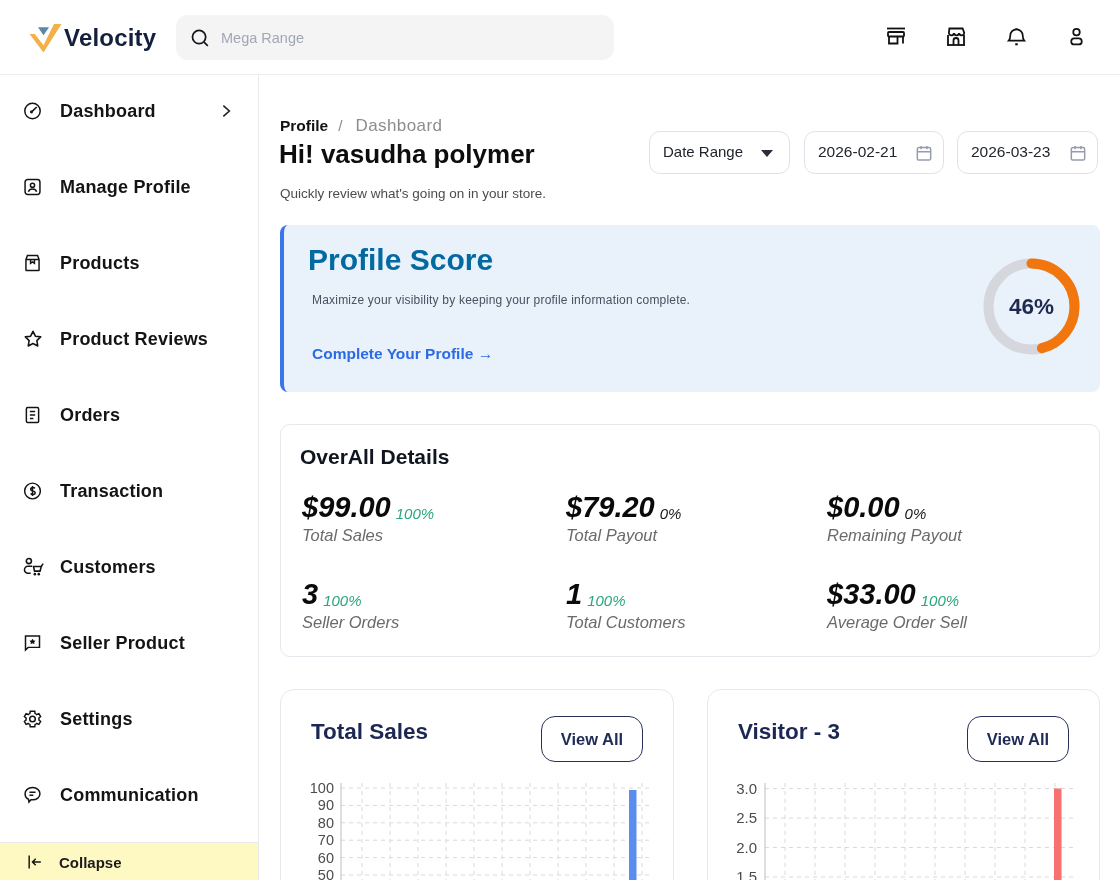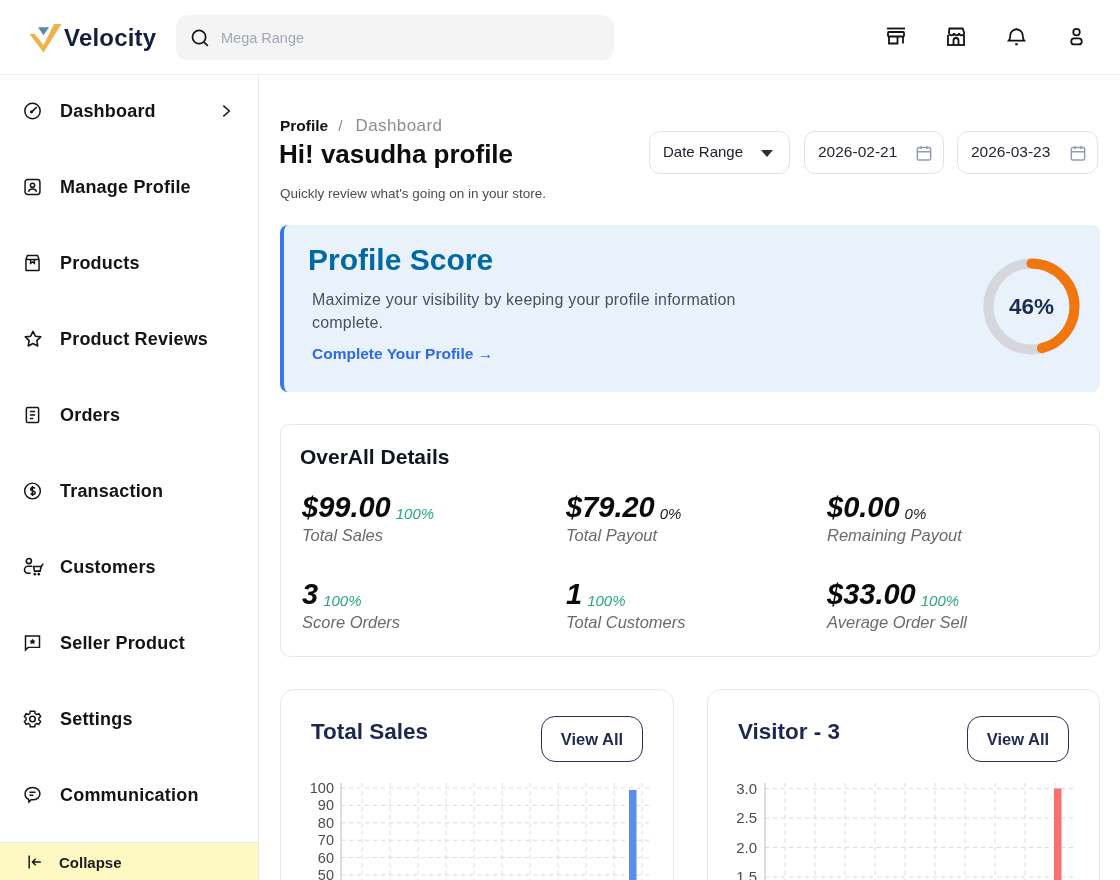--- a/index.html
+++ b/index.html
@@ -50,21 +50,21 @@
   #date1 { left:545px; width:140px; }
   #date2 { left:698px; width:141px; }
   .dtext { position:absolute; left:13px; top:11px; font-size:15.5px; color:#23262e; }
   .cal { position:absolute; right:9px; top:11px; color:#a5abbd; }
 
   
   #pscore { position:absolute; left:21px; top:150px; width:820px; height:167px;
     background:#e9f1fb; border-radius:8px; border-left:4px solid #3a76ea; }
   #pscore .title { position:absolute; left:24px; top:18px; font-size:30px;
     font-weight:bold; color:#0369a1; }
-  #pscore .body { position:absolute; left:28px; top:64px; font-size:16px;
+  #pscore .body { position:absolute; left:28px; top:64px; font-size:12px;
     color:#49505f; line-height:22.5px; width:460px; letter-spacing:0.2px; }
   #pscore .link { position:absolute; left:28px; top:120px; font-size:15.5px;
     font-weight:bold; color:#2d6be5; }
   #donut { position:absolute; left:699px; top:33px; }
   #donut .pct { position:absolute; left:0; top:0; width:97px; height:97px;
     display:flex; align-items:center; justify-content:center;
     font-size:22.5px; font-weight:bold; color:#1d2b4e; }
 
   
   #overall { position:absolute; left:21px; top:349px; width:820px; height:233px;
@@ -214,21 +214,21 @@
     <svg width="18" height="16" viewBox="0 0 24 22" fill="none" stroke="#141414" stroke-width="2">
       <path d="M4 2 V20"></path>
       <path d="M20 11 H9 M13 6.5 L8.5 11 L13 15.5"></path>
     </svg>
     <span class="lbl">Collapse</span>
   </div>
 </div>
 
 <div id="main">
   <div id="crumb"><span class="b">Profile</span><span class="s">/</span><span class="g">Dashboard</span></div>
-  <div id="h1">Hi! vasudha profile</div>
+  <div id="h1">Hi! vasudha polymer</div>
   <div id="sub">Quickly review what's going on in your store.</div>
 
   <div class="selbox" id="daterange">
     <span class="t">Date Range</span>
     <span class="caret"></span>
   </div>
   <div class="selbox" id="date1">
     <span class="dtext">2026-02-21</span>
     <svg class="cal" width="20" height="20" viewBox="0 0 24 24" fill="none" stroke="#959cae" stroke-width="1.8">
       <rect x="4" y="5.5" width="16" height="15" rx="2"></rect>
@@ -265,21 +265,21 @@
     <div class="stat" style="left:285px; top:66px;">
       <div><span class="v">$79.20</span><span class="p dark">0%</span></div>
       <div class="l">Total Payout</div>
     </div>
     <div class="stat" style="left:546px; top:66px;">
       <div><span class="v">$0.00</span><span class="p dark">0%</span></div>
       <div class="l">Remaining Payout</div>
     </div>
     <div class="stat" style="left:21px; top:153px;">
       <div><span class="v">3</span><span class="p green">100%</span></div>
-      <div class="l">Score Orders</div>
+      <div class="l">Seller Orders</div>
     </div>
     <div class="stat" style="left:285px; top:153px;">
       <div><span class="v">1</span><span class="p green">100%</span></div>
       <div class="l">Total Customers</div>
     </div>
     <div class="stat" style="left:546px; top:153px;">
       <div><span class="v">$33.00</span><span class="p green">100%</span></div>
       <div class="l">Average Order Sell</div>
     </div>
   </div>

